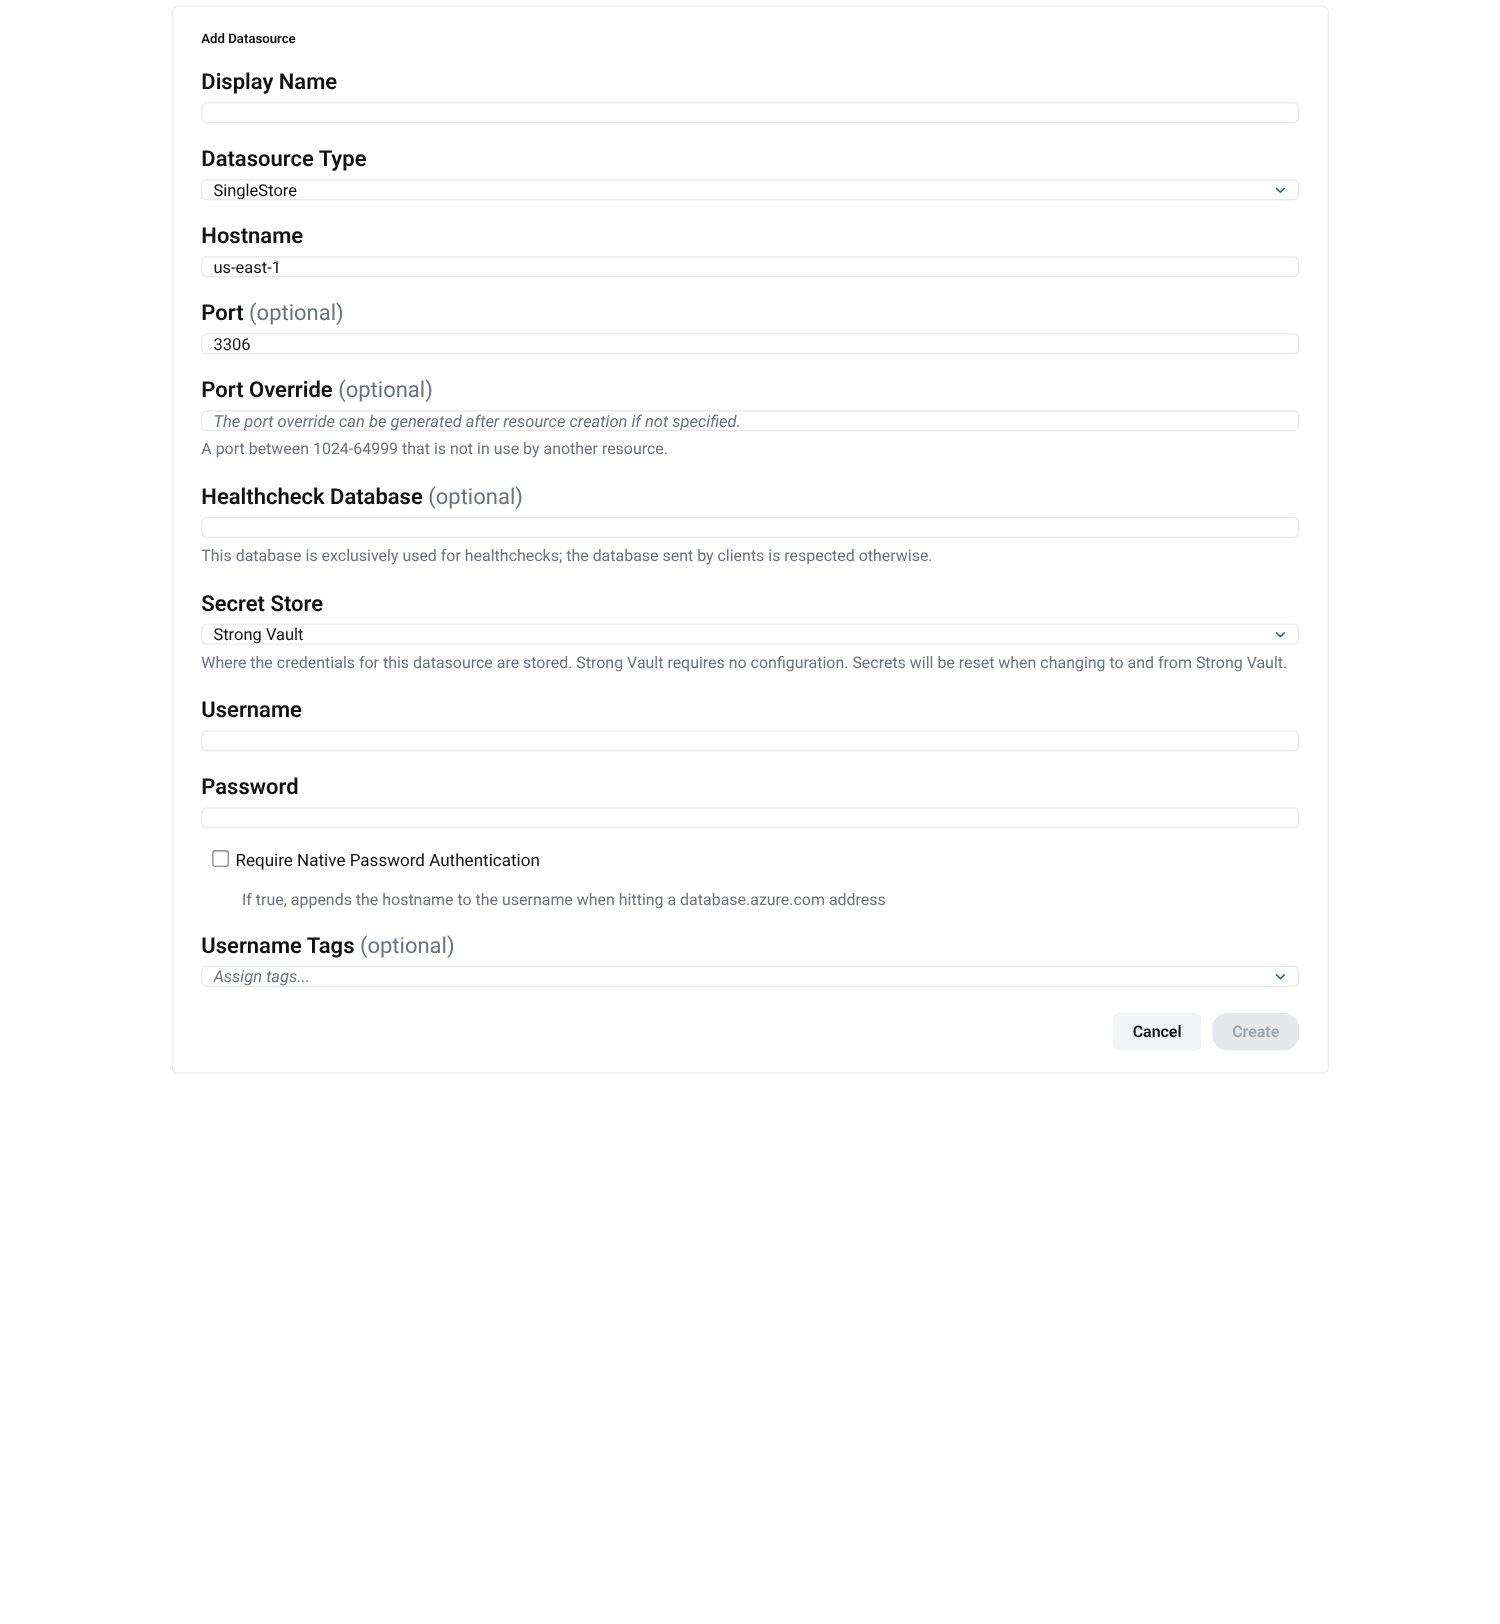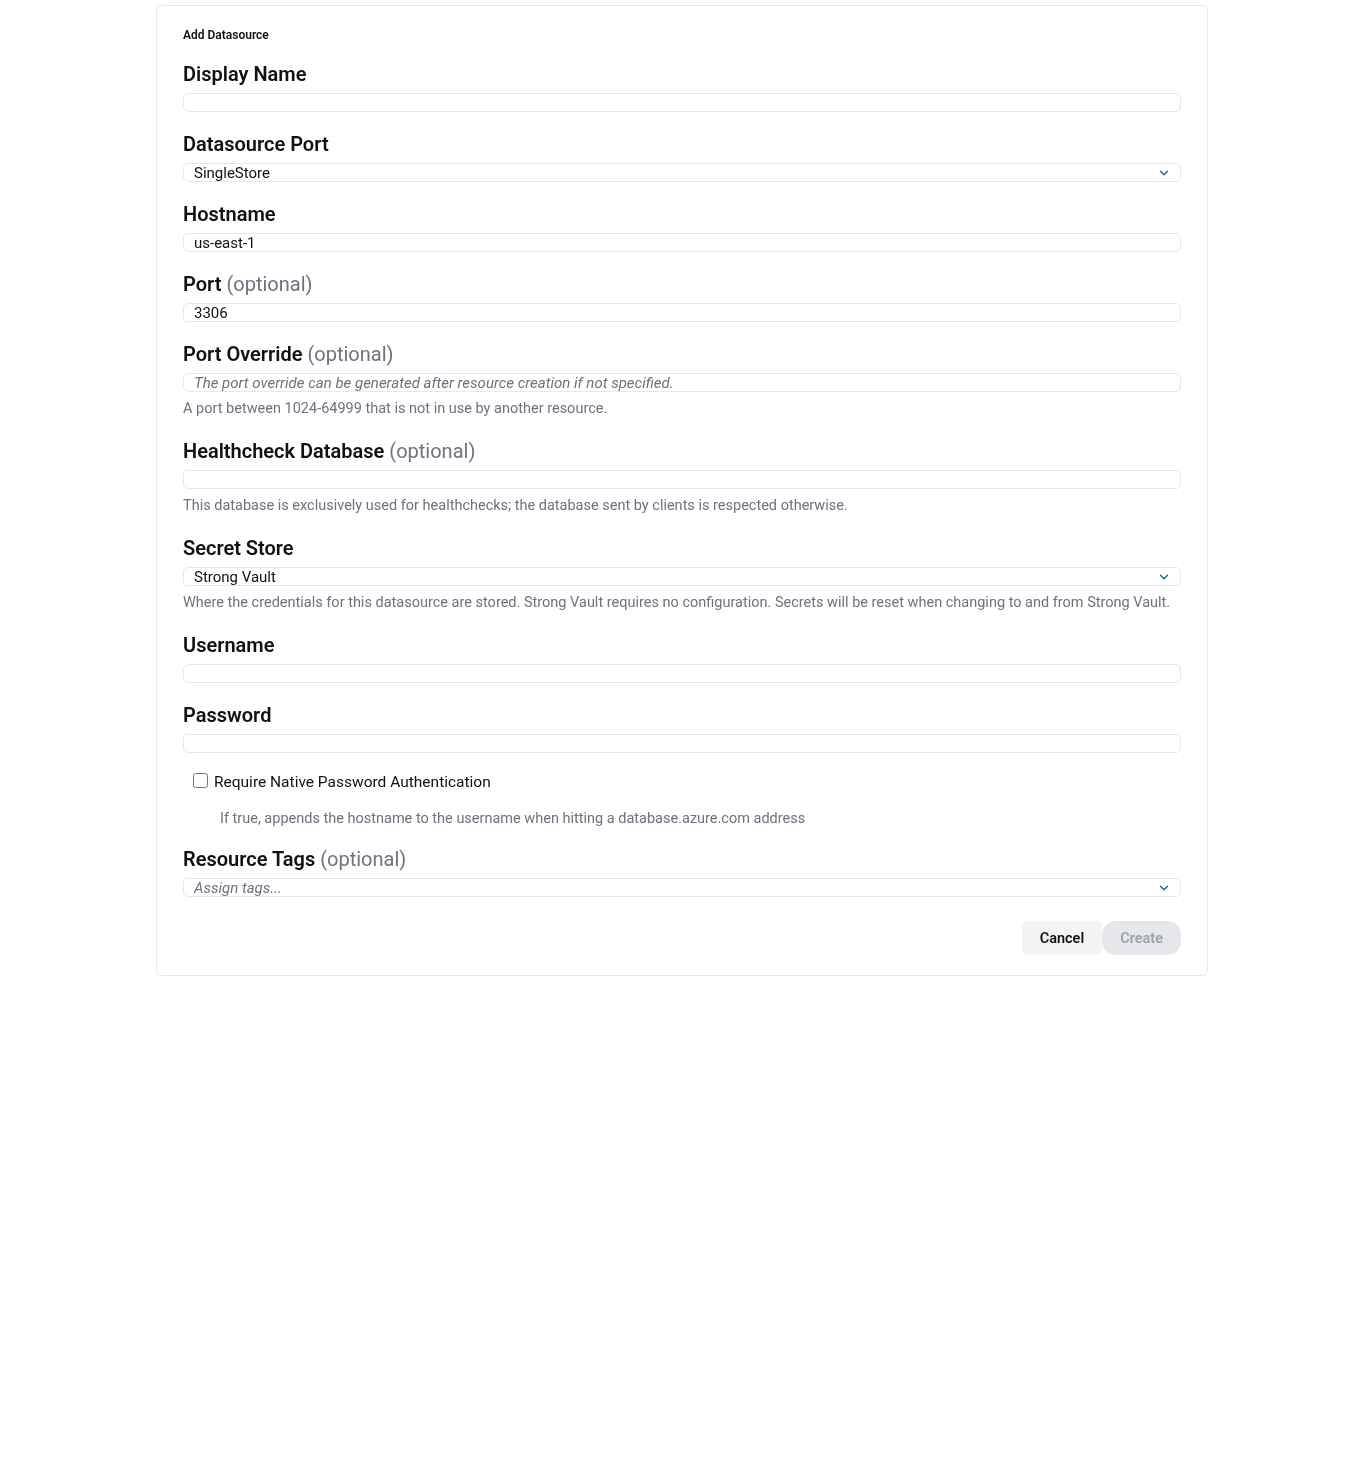--- a/index.html
+++ b/index.html
@@ -94,20 +94,21 @@
   }
   .checkbox-help {
     font-size: 14.5px;
     color: #6b7280;
     margin: 6px 0 0 27px;
     line-height: 1.4;
   }
   .button-row {
     display: flex;
     justify-content: flex-end;
+    gap: 10px;
     margin-top: 24px;
   }
   .btn {
     height: 34px;
     padding: 0 18px;
     border-radius: 5px;
     font-size: 14.5px;
     font-weight: 600;
     font-family: inherit;
     cursor: pointer;
@@ -129,21 +130,21 @@
 
 <div class="panel">
   <h2 class="form-title">Add Datasource</h2>
 
   <div class="field">
     <label class="field-label">Display Name</label>
     <input class="text-input" type="text" value="" style="">
   </div>
 
   <div class="field">
-    <label class="field-label">Datasource Port</label>
+    <label class="field-label">Datasource Type</label>
     <div class="select-wrap">
       <input class="text-input" type="text" readonly="" value="SingleStore" style="">
       <span class="chevron">
         <svg viewBox="0 0 24 24" fill="none" stroke="currentColor" stroke-width="2.5" stroke-linecap="round" stroke-linejoin="round">
             <polyline points="6 9 12 15 18 9"></polyline>
           </svg>
       </span>
     </div>
   </div>
 
@@ -207,21 +208,21 @@
       <label for="cb1">Require Native Password Authentication</label>
     </div>
   </div>
 
   <div class="checkbox-field">
     <div class="checkbox-help">If true, appends the hostname to the username when hitting a database.azure.com address</div>
   </div>
 
   <div class="field" style="margin-bottom:0">
     <label class="field-label">
-      <span>Resource Tags</span>
+      <span>Username Tags</span>
       <span class="optional">(optional)</span>
     </label>
     <div class="select-wrap">
       <input class="text-input" type="text" placeholder="Assign tags..." style="">
       <span class="chevron">
         <svg viewBox="0 0 24 24" fill="none" stroke="currentColor" stroke-width="2.5" stroke-linecap="round" stroke-linejoin="round">
             <polyline points="6 9 12 15 18 9"></polyline>
           </svg>
       </span>
     </div>

